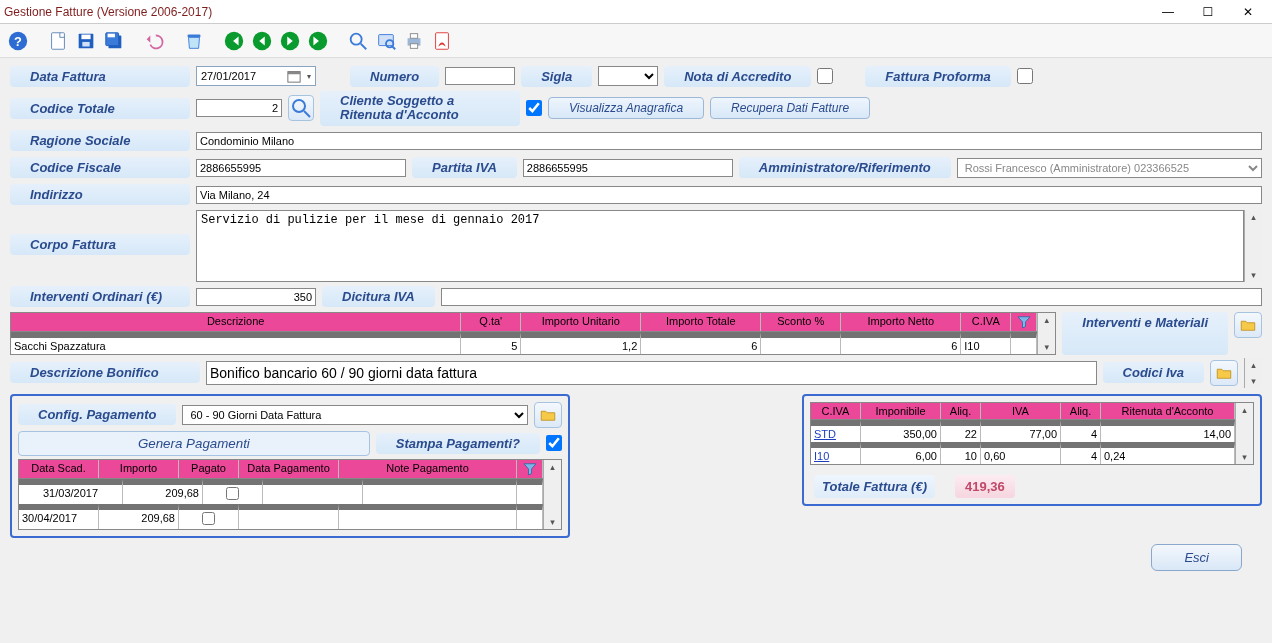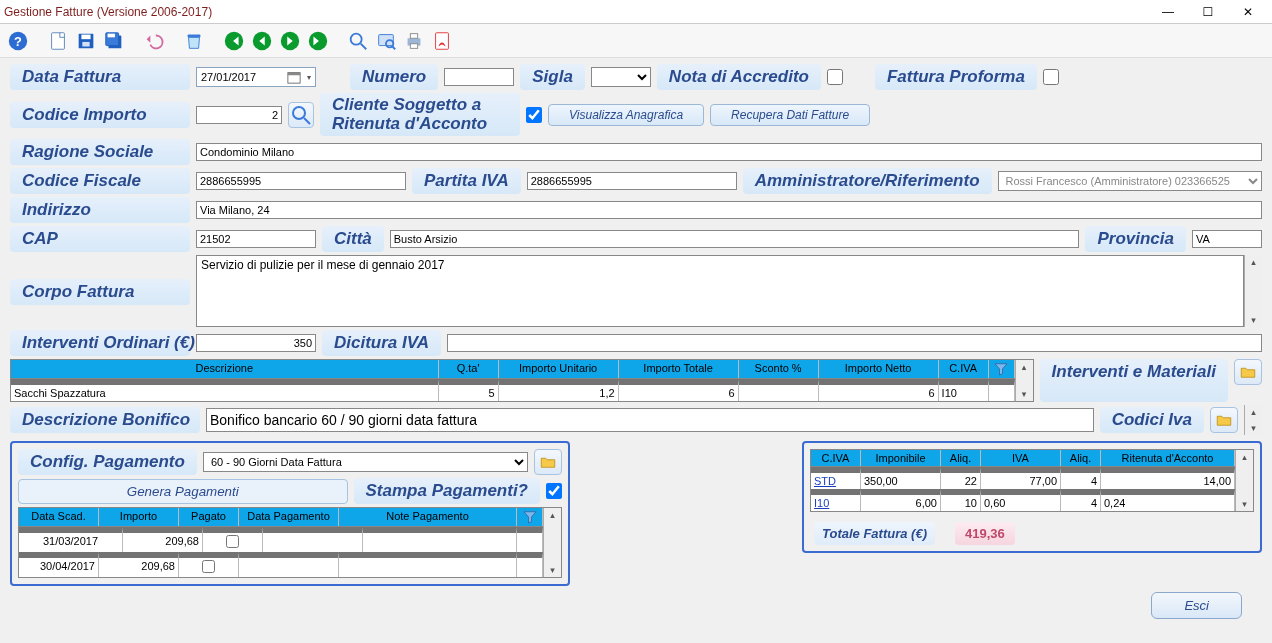--- a/index.html
+++ b/index.html
@@ -12,31 +12,31 @@
 .tool-ico { width:24px; height:24px; display:flex; align-items:center; justify-content:center; border-radius:3px; cursor:pointer; }
 .tool-ico svg { width:22px; height:22px; }
 .sep { width:8px; }
 .form-area { padding:6px 10px; }
 .row { display:flex; align-items:center; gap:6px; margin-bottom:3px; min-height:24px; flex-wrap:nowrap; }
 .lbl {
   background:linear-gradient(#e6f0fb,#d6e8f8);
   color:#2a4b8d;
   font-style:italic;
   font-weight:700;
-  font-size:17px;
+  font-size:13px;
   border-radius:4px;
-  padding:3px 12px;
+  padding:3px 20px;
   white-space:nowrap;
 }
 input[type=text], textarea, select {
   border:1px solid #888; font-size:11px; padding:1px 3px; background:#fff;
 }
 input[type=text] { height:18px; }
 select { height:20px; }
-textarea { resize:none; font-family:Liberation Sans, sans-serif; font-size:12px; padding:2px 4px; }
+textarea { resize:none; font-family:Liberation Mono, monospace; font-size:12px; padding:2px 4px; }
 .date-combo {
   display:inline-flex; align-items:center; border:1px solid #8aa4c0; background:#fff; height:20px;
 }
 .date-combo input { border:none; width:90px; text-align:left; padding-left:4px; }
 .date-combo .cal { width:14px; height:14px; margin-right:2px; }
 .date-combo .dd { width:12px; font-size:8px; color:#555; text-align:center; }
 .btn {
   background:linear-gradient(#eef5fd,#d8e8f7);
   border:1px solid #9cb8d6;
   border-radius:4px;
@@ -51,21 +51,21 @@
   background:#e9f1fb;border:1px solid #a7c3e2;border-radius:4px;padding:4px 10px;font-style:italic;color:#2a4b8d;cursor:pointer;
 }
 .chk { width:16px; height:16px; }
 .icon-btn {
   width:28px; height:26px; display:flex; align-items:center; justify-content:center;
   background:linear-gradient(#f4f8fd,#dce9f7); border:1px solid #a7c3e2; border-radius:4px; cursor:pointer;
 }
 .folder-btn svg { width:20px; height:18px; }
 .search-big { width:26px; height:26px; }
 .table { border:1px solid #888; background:#fff; font-size:11px; }
-.thdr { background:#0ea5e9; display:flex; border-bottom:1px solid #888; }
+.thdr { background:#ec4899; display:flex; border-bottom:1px solid #888; }
 .tcell { border-right:1px solid #bbb; padding:2px 3px; overflow:hidden; white-space:nowrap; }
 .thdr .tcell { text-align:center; }
 .trow { display:flex; }
 .trow .tcell { border-top:6px solid #737373; }
 .funnel { width:20px; height:18px; }
 .scroll-col { width:18px; background:#efefef; border-left:1px solid #aaa; display:flex; flex-direction:column; justify-content:space-between; align-items:center; font-size:9px; color:#555; }
 .scroll-col .arr { height:14px; line-height:14px; cursor:pointer; }
 .panel-blue { border:2px solid #3b6bd1; border-radius:4px; padding:6px; background:#f0f0f0; }
 .tot-label { background:linear-gradient(#eef5fd,#dfecf9); color:#2a4b8d; font-style:italic; font-weight:700; font-size:13px; border-radius:4px; padding:4px 8px; }
 .tot-val { background:linear-gradient(#fcecf1,#f6d5df); color:#c0486a; font-weight:700; font-size:13px; border-radius:4px; padding:4px 10px; }
@@ -199,21 +199,21 @@
   <span class="lbl">Sigla</span>
   <select style="width:60px"><option></option></select>
   <span class="lbl">Nota di Accredito</span>
   <input type="checkbox" class="chk" style="">
   <span style="width:20px"></span>
   <span class="lbl">Fattura Proforma</span>
   <input type="checkbox" class="chk" style="">
 </div>
 
 <div class="row">
-  <span class="lbl" style="width:180px">Codice Importo</span>
+  <span class="lbl" style="width:180px">Codice Totale</span>
   <input type="text" style="width: 86px; text-align: right;" value="2">
   <span class="icon-btn search-big">
         <svg viewBox="0 0 24 24">
           <circle cx="10" cy="10" r="6" fill="none" stroke="#3a7ad8" stroke-width="2"></circle>
           <line x1="15" y1="15" x2="21" y2="21" stroke="#3a7ad8" stroke-width="2"></line>
         </svg>
       </span>
   <span class="lbl" style="max-width:200px;white-space:normal;line-height:1.1">Cliente Soggetto a Ritenuta d'Acconto</span>
   <input type="checkbox" class="chk" checked="" style="">
   <button class="btn">Visualizza Anagrafica</button>
@@ -232,28 +232,20 @@
   <input type="text" style="width: 210px;" value="2886655995">
   <span class="lbl">Amministratore/Riferimento</span>
   <select style="flex:1; color:#888;"><option>Rossi Francesco (Amministratore) 023366525</option></select>
 </div>
 
 <div class="row">
   <span class="lbl" style="width:180px">Indirizzo</span>
   <input type="text" style="flex: 1 1 0%;" value="Via Milano, 24">
 </div>
 
-<div class="row">
-  <span class="lbl" style="width:180px">CAP</span>
-  <input type="text" style="width: 120px;" value="21502">
-  <span class="lbl">Città</span>
-  <input type="text" style="flex: 1 1 0%;" value="Busto Arsizio">
-  <span class="lbl">Provincia</span>
-  <input type="text" style="width: 70px;" value="VA">
-</div>
 
 <div class="row" style="align-items:flex-start">
   <span class="lbl" style="width:180px; margin-top:24px">Corpo Fattura</span>
   <div style="flex:1; display:flex;">
     <textarea style="flex: 1 1 0%; height: 72px;">Servizio di pulizie per il mese di gennaio 2017</textarea>
     <div class="scroll-col" style="height:72px">
           <span class="arr">▴</span>
           <span class="arr">▾</span>
         </div>
   </div>
@@ -355,21 +347,21 @@
         </div>
         <div class="trow">
           <div class="tcell" style="width:104px;text-align:center">31/03/2017</div>
           <div class="tcell" style="width:80px;text-align:right">209,68</div>
           <div class="tcell" style="width:60px;text-align:center"><input type="checkbox" style=""></div>
           <div class="tcell" style="width:100px"></div>
           <div class="tcell" style="flex:1"></div>
           <div class="tcell" style="width:26px"></div>
         </div>
         <div class="trow">
-          <div class="tcell" style="width:80px;text-align:right">30/04/2017</div>
+          <div class="tcell" style="width:80px;text-align:left">30/04/2017</div>
           <div class="tcell" style="width:80px;text-align:right">209,68</div>
           <div class="tcell" style="width:60px;text-align:center"><input type="checkbox" style=""></div>
           <div class="tcell" style="width:100px"></div>
           <div class="tcell" style="flex:1"></div>
           <div class="tcell" style="width:26px"></div>
         </div>
       </div>
       <div class="scroll-col">
             <span class="arr">▴</span>
             <span class="arr">▾</span>
@@ -385,21 +377,21 @@
         <div class="thdr">
           <div class="tcell" style="width:50px">C.IVA</div>
           <div class="tcell" style="width:80px">Imponibile</div>
           <div class="tcell" style="width:40px">Aliq.</div>
           <div class="tcell" style="width:80px">IVA</div>
           <div class="tcell" style="width:40px">Aliq.</div>
           <div class="tcell" style="flex:1">Ritenuta d'Acconto</div>
         </div>
         <div class="trow">
           <div class="tcell" style="width:50px"><a href="#" class="vatlink">STD</a></div>
-          <div class="tcell" style="width:80px;text-align:left">350,00</div>
+          <div class="tcell" style="width:80px;text-align:right">350,00</div>
           <div class="tcell" style="width:40px;text-align:right">22</div>
           <div class="tcell" style="width:80px;text-align:right">77,00</div>
           <div class="tcell" style="width:40px;text-align:right">4</div>
           <div class="tcell" style="flex:1;text-align:right">14,00</div>
         </div>
         <div class="trow">
           <div class="tcell" style="width:50px"><a href="#" class="vatlink">I10</a></div>
           <div class="tcell" style="width:80px;text-align:right">6,00</div>
           <div class="tcell" style="width:40px;text-align:right">10</div>
           <div class="tcell" style="width:80px;">0,60</div>

